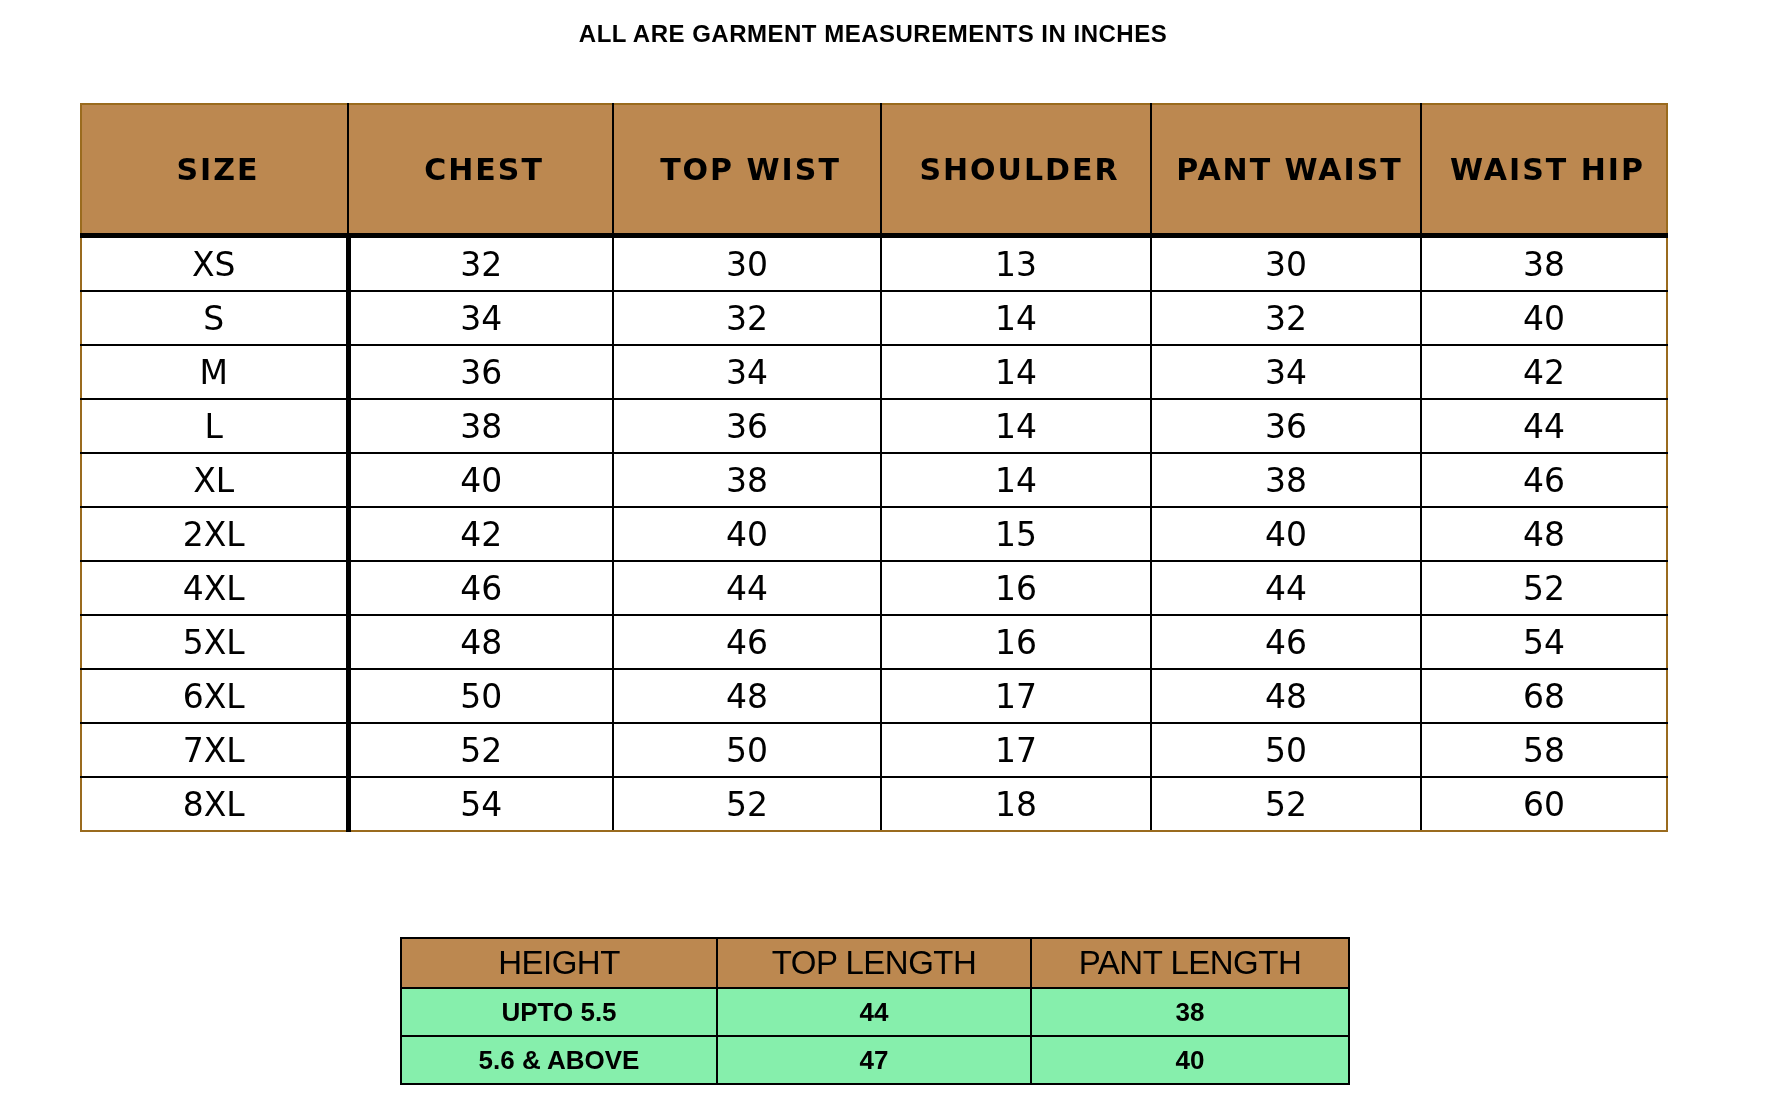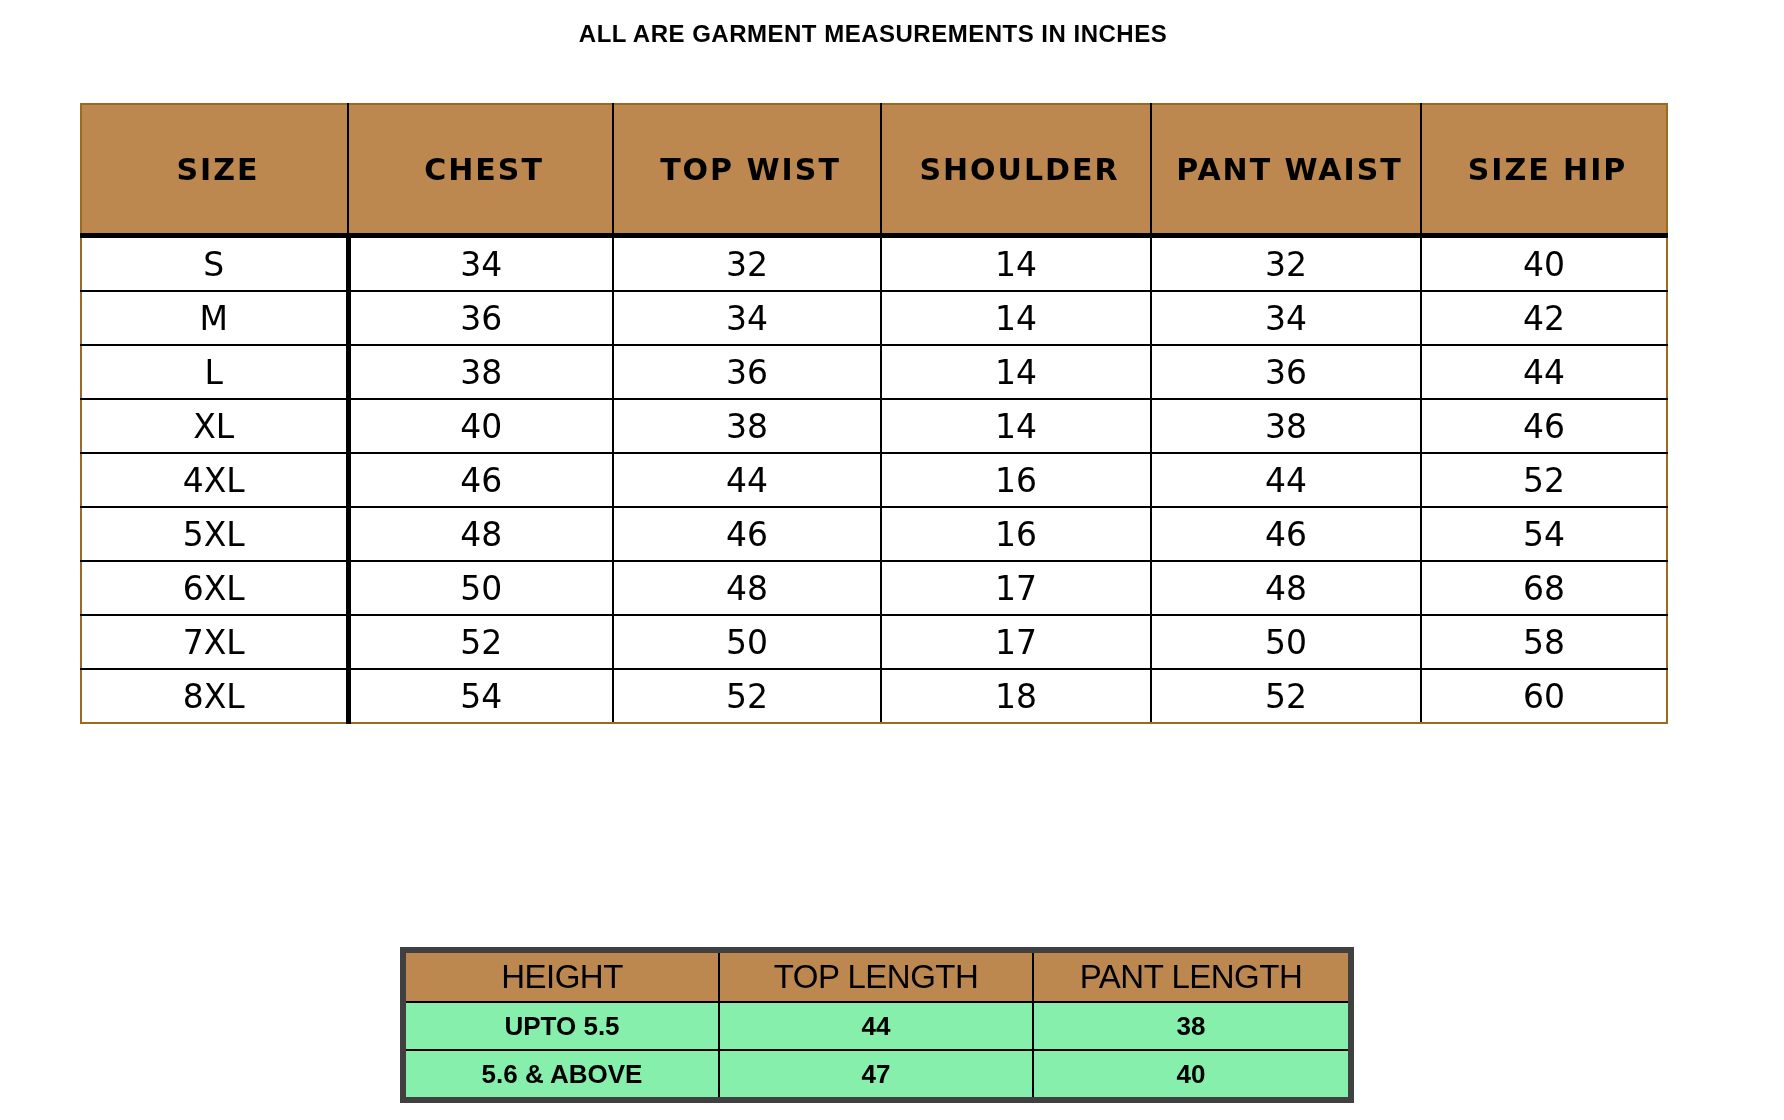--- a/index.html
+++ b/index.html
@@ -62,22 +62,21 @@
     border-left:2px solid var(--outer-border,#9a6b1e);
   }
   #main-table td:last-child{border-right:2px solid var(--outer-border,#9a6b1e);}
   #main-table tbody tr:last-child td{border-bottom:2px solid var(--outer-border,#9a6b1e);}
   
   #length-table{
     position:absolute;
     left:400px;top:937px;
     width:948px;
     font-family:"Liberation Sans", sans-serif;
-    border:6px solid #404040;
-    margin-top:10px;
+    border:2px solid #404040;
   }
   #length-table th{
     background:var(--header-bg,#bc8850);
     height:46px;
     font-size:33px;
     font-weight:400;
     letter-spacing:-0.5px;
     text-align:center;
     vertical-align:middle;
     border:2px solid #000;
@@ -106,24 +105,32 @@
       <col style="width:270px">
       <col style="width:246px">
   </colgroup>
   <thead>
     <tr>
       <th>SIZE</th>
       <th>CHEST</th>
       <th>TOP WIST</th>
       <th>SHOULDER</th>
       <th>PANT WAIST</th>
-      <th>SIZE HIP</th>
+      <th>WAIST HIP</th>
     </tr>
   </thead>
   <tbody>
+    <tr>
+      <td>XS</td>
+      <td>32</td>
+      <td>30</td>
+      <td>13</td>
+      <td>30</td>
+      <td>38</td>
+    </tr>
     <tr>
       <td>S</td>
       <td>34</td>
       <td>32</td>
       <td>14</td>
       <td>32</td>
       <td>40</td>
     </tr>
     <tr>
       <td>M</td>
@@ -141,20 +148,28 @@
       <td>36</td>
       <td>44</td>
     </tr>
     <tr>
       <td>XL</td>
       <td>40</td>
       <td>38</td>
       <td>14</td>
       <td>38</td>
       <td>46</td>
+    </tr>
+    <tr>
+      <td>2XL</td>
+      <td>42</td>
+      <td>40</td>
+      <td>15</td>
+      <td>40</td>
+      <td>48</td>
     </tr>
     <tr>
       <td>4XL</td>
       <td>46</td>
       <td>44</td>
       <td>16</td>
       <td>44</td>
       <td>52</td>
     </tr>
     <tr>

